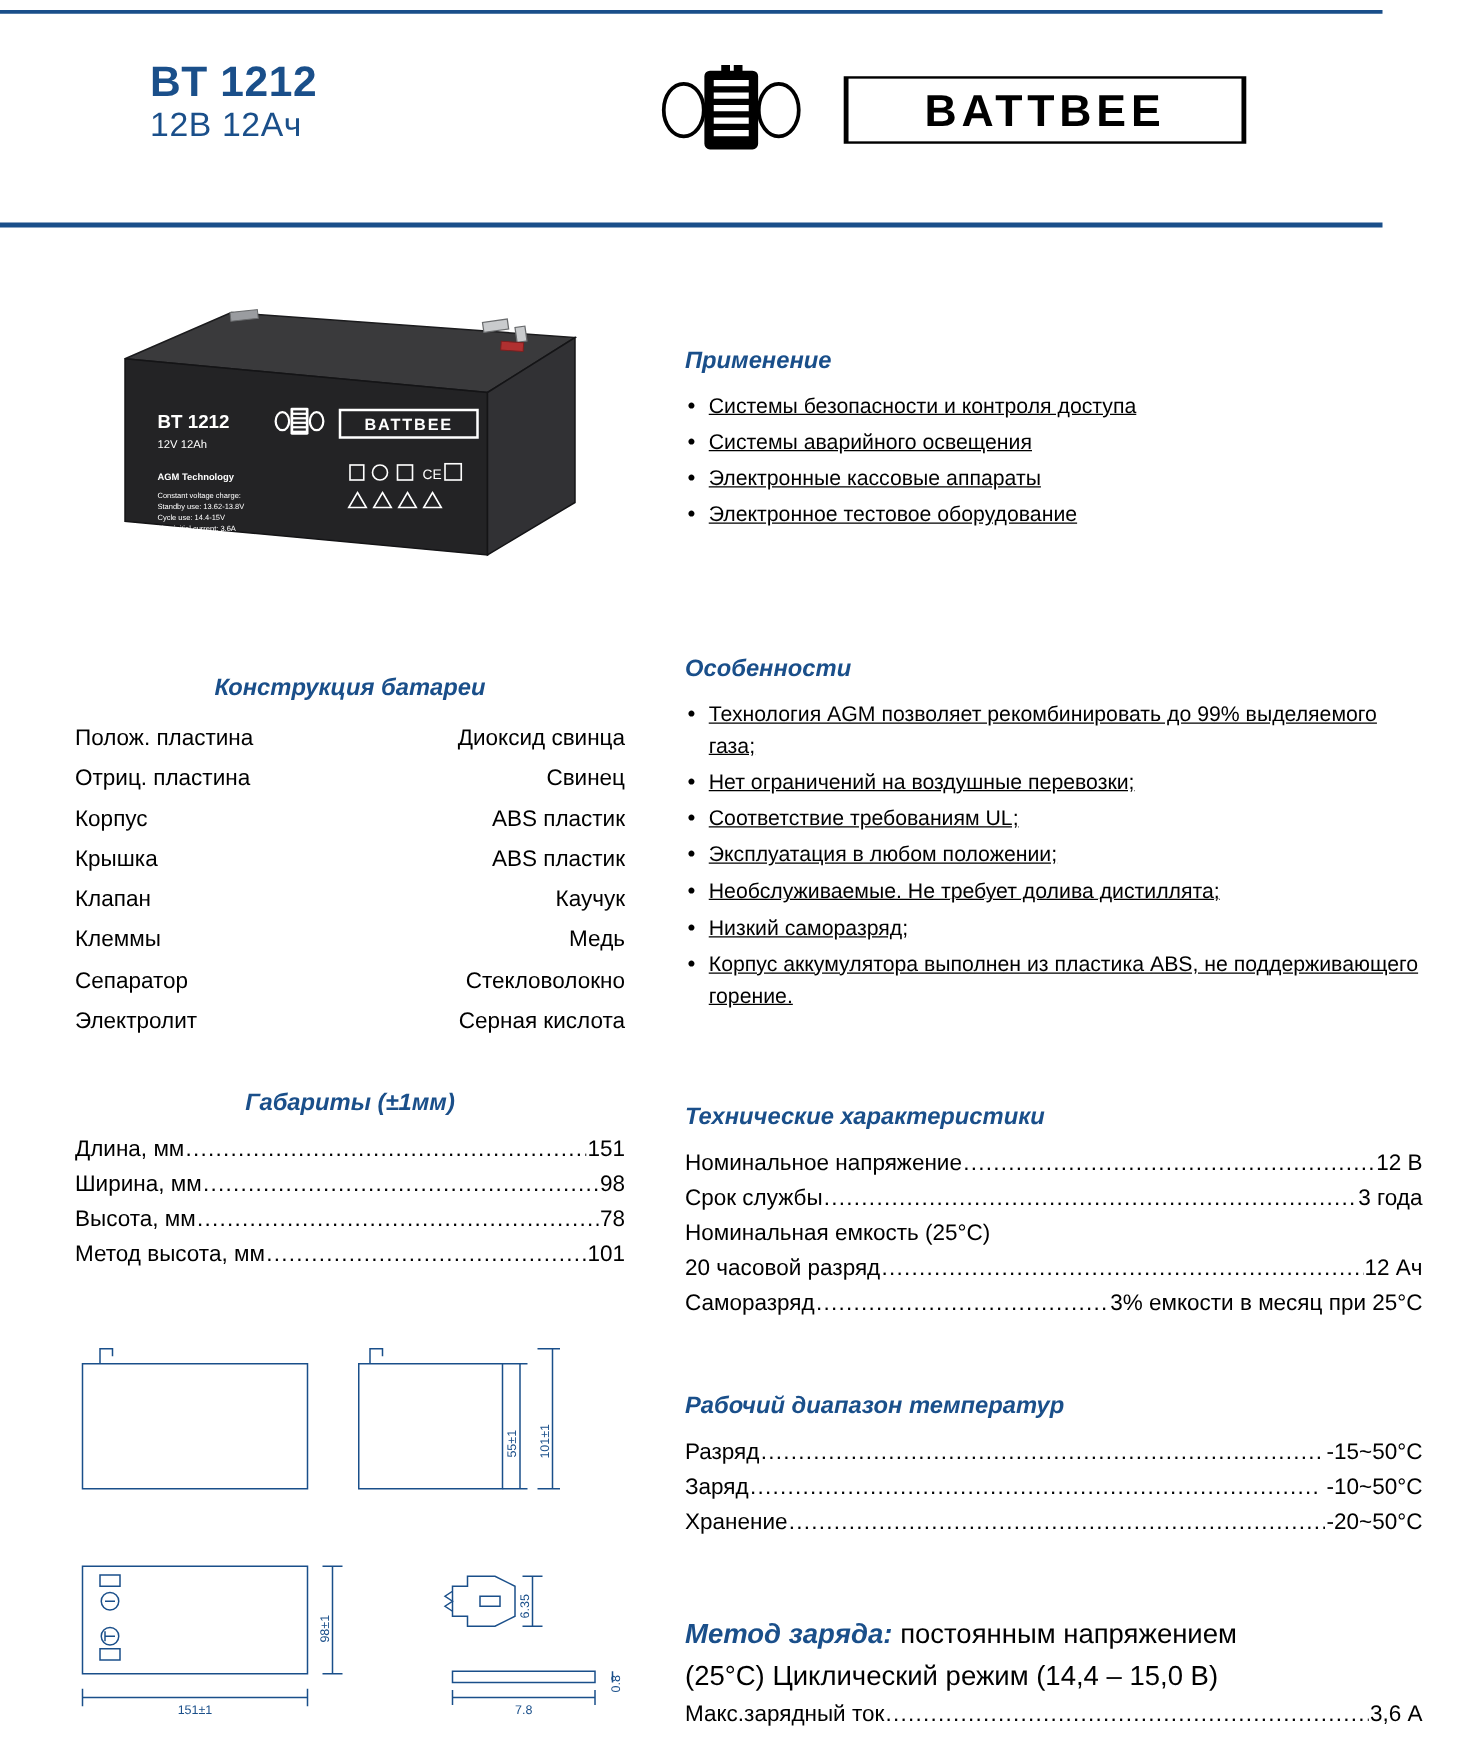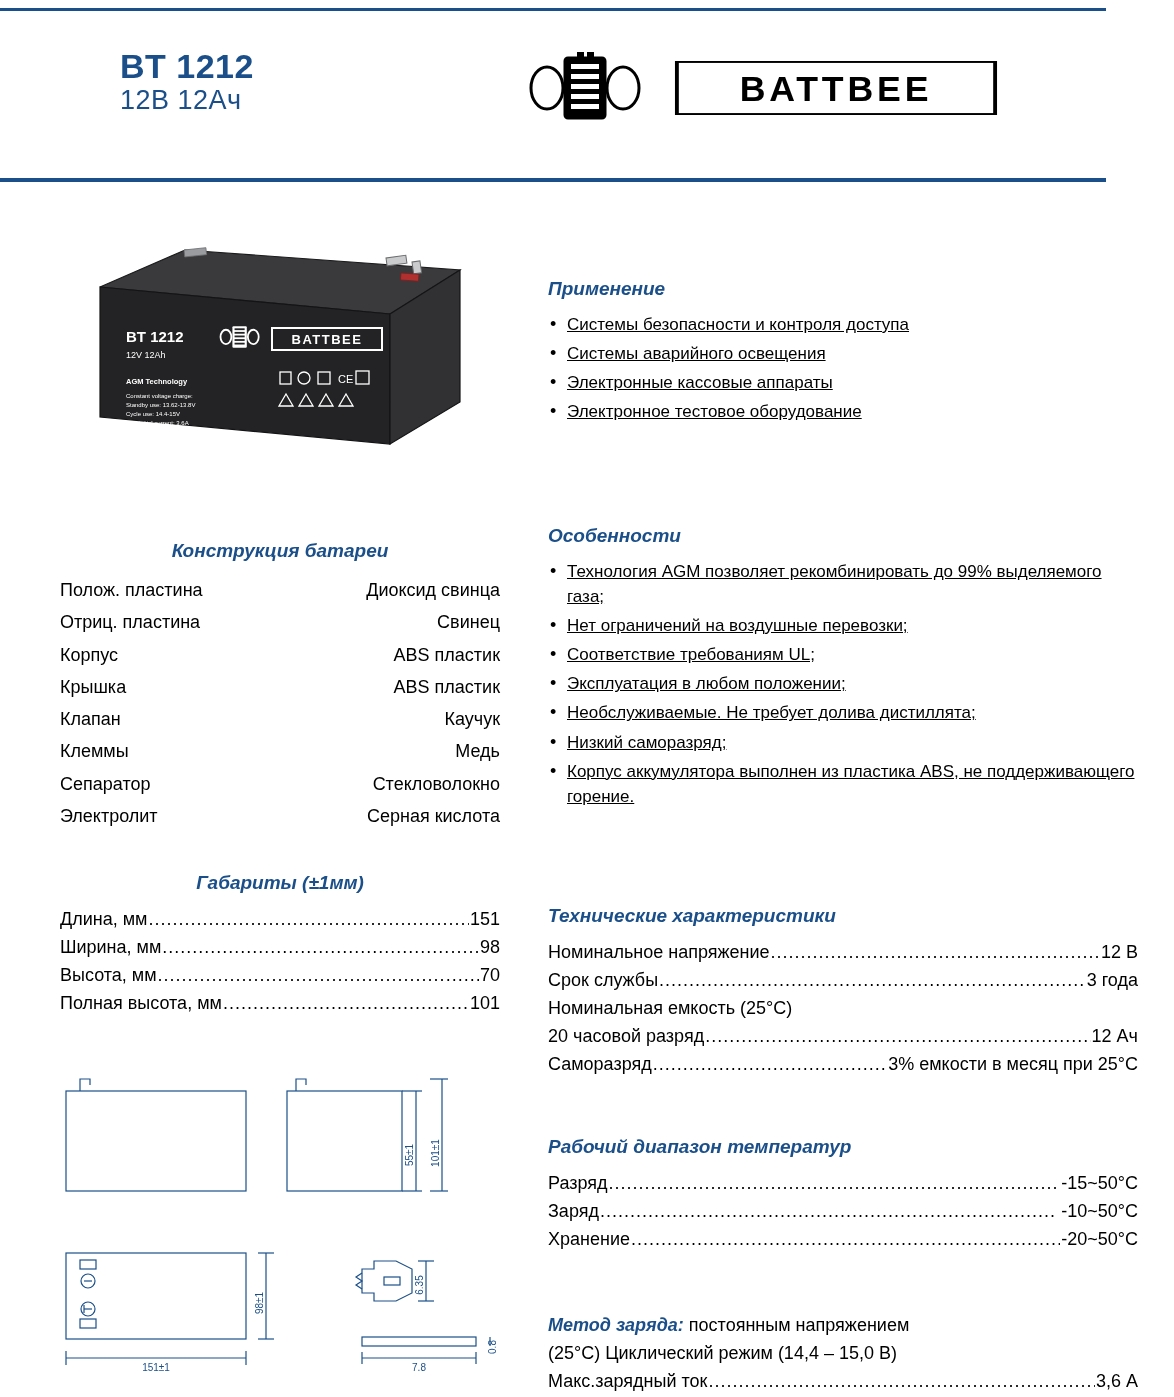--- a/index.html
+++ b/index.html
@@ -137,21 +137,21 @@
 
   
   .drawings { position: absolute; left: 44px; top: 1055px; width: 470px; }
   .drawings svg { display: block; }
 
   
   .rsec { margin-bottom: 30px; }
 
   .note-bold { font-weight: bold; font-style: italic; color:#1a4f8a; }
 
-  .charge-par { font-size: 18px; line-height: 1.55; }
+  .charge-par { font-size: 22px; line-height: 1.55; }
 </style>
 </head>
 <body>
 
 <div class="page">
 
   <div class="header">
     <div class="header-rule-top"></div>
 
     <div class="title-block">
@@ -295,24 +295,24 @@
         <span class="val">151</span>
       </div>
       <div class="dot-row">
         <span class="lbl">Ширина, мм</span>
         <span class="dots">..................................................................</span>
         <span class="val">98</span>
       </div>
       <div class="dot-row">
         <span class="lbl">Высота, мм</span>
         <span class="dots">..................................................................</span>
-        <span class="val">70</span>
-      </div>
-      <div class="dot-row">
-        <span class="lbl">Полная высота, мм</span>
+        <span class="val">78</span>
+      </div>
+      <div class="dot-row">
+        <span class="lbl">Метод высота, мм</span>
         <span class="dots">..................................................................</span>
         <span class="val">101</span>
       </div>
     </div>
   </div>
 
   <div class="drawings">
     <svg viewBox="0 0 470 320" width="470" height="320">
       <g fill="none" stroke="#1a4f8a" stroke-width="1.2">
 
@@ -388,21 +388,21 @@
         <li>Технология AGM позволяет рекомбинировать до 99% выделяемого газа;</li>
         <li>Нет ограничений на воздушные перевозки;</li>
         <li>Соответствие требованиям UL;</li>
         <li>Эксплуатация в любом положении;</li>
         <li>Необслуживаемые. Не требует долива дистиллята;</li>
         <li>Низкий саморазряд;</li>
         <li>Корпус аккумулятора выполнен из пластика ABS, не поддерживающего горение.</li>
       </ul>
     </div>
 
-    <div class="rsec" style="margin-top:96px;">
+    <div class="rsec" style="margin-top:74px;">
       <h2 class="sec">Технические характеристики</h2>
       <div class="dot-row">
         <span class="lbl">Номинальное напряжение</span>
         <span class="dots">............................................................................</span>
         <span class="val">12 В</span>
       </div>
       <div class="dot-row">
         <span class="lbl">Срок службы</span>
         <span class="dots">............................................................................</span>
         <span class="val">3 года</span>

